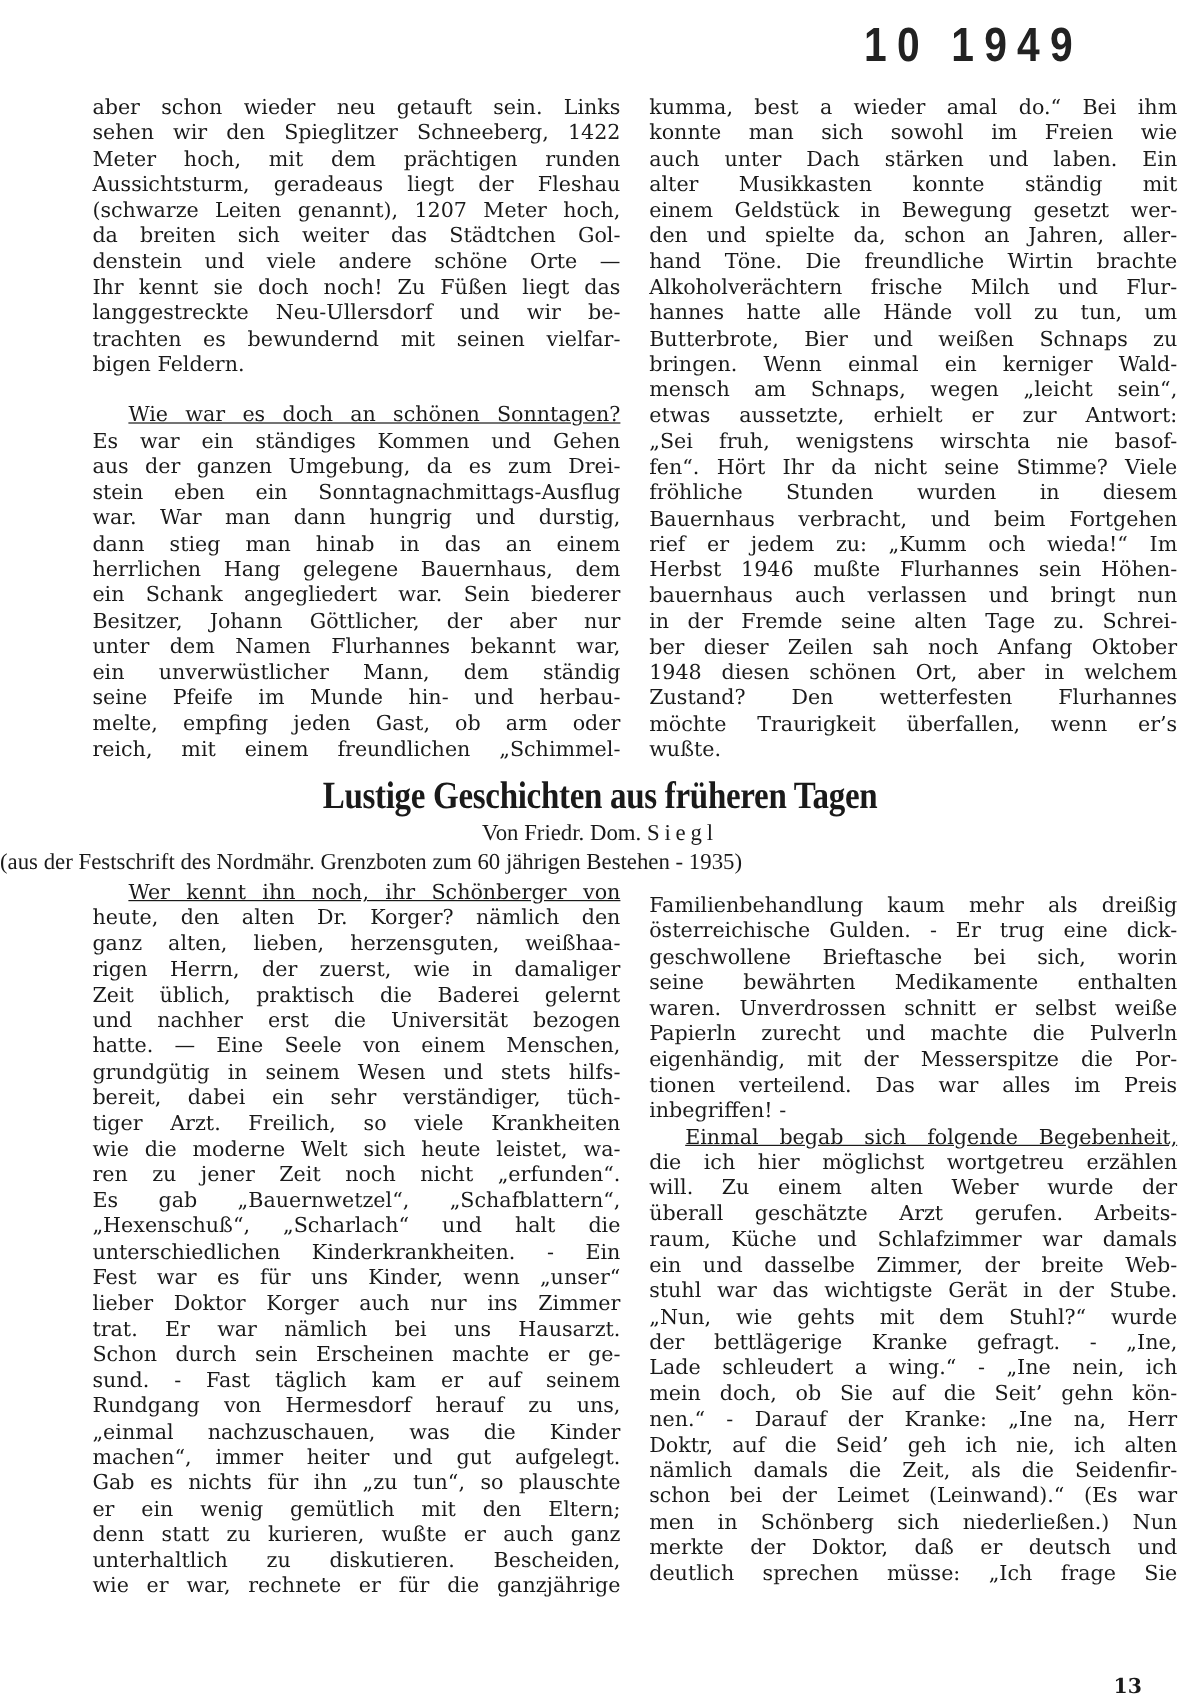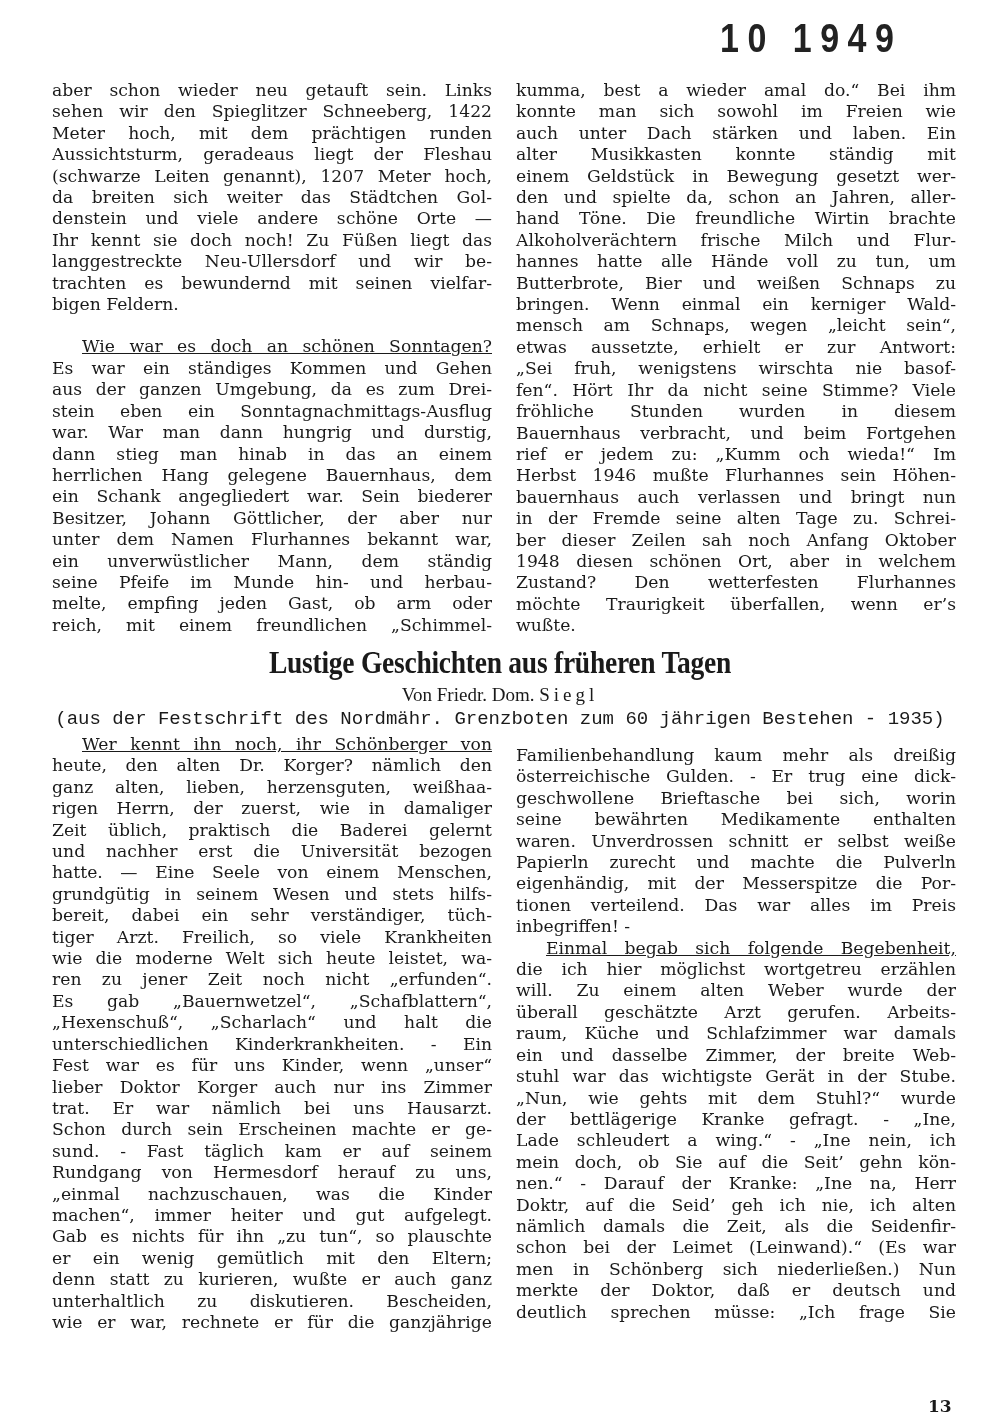--- a/index.html
+++ b/index.html
@@ -1,30 +1,30 @@
 <!DOCTYPE html>
 <html><head>
 <meta charset="utf-8">
 <style>
   html, body { margin: 0; padding: 0; background: #ffffff; }
   body { width: 1000px; height: 1413px; position: relative; overflow: hidden; color: #1a1a1a; font-family: "DejaVu Serif", serif; }
   .stamp { position: absolute; top: 16px; left: 720px; font-family: "Liberation Sans", sans-serif; font-size: 40px; font-weight: bold; letter-spacing: 10px; transform: scaleX(0.85); transform-origin: left top; color: #222; }
-  .col { position: absolute; width: 440px; font-size: 17.2px; line-height: 21.4px; text-align: justify; }
+  .col { position: absolute; width: 440px; font-size: 17.2px; line-height: 21.4px; text-align: justify; margin-left: 25px; }
   .col .line { display: block; white-space: nowrap; text-align-last: justify; }
   .col .line.last { text-align-last: left; }
   .col .line.indent { padding-left: 30px; text-decoration: underline; }
   .col .gap { height: 21px; }
   #col-top-left { left: 52px; top: 80px; }
   #col-top-right { left: 516px; top: 80px; }
   #col-bot-left { left: 52px; top: 734px; }
   #col-bot-right { left: 516px; top: 745px; }
   .title { position: absolute; top: 644px; left: 0; width: 1000px; text-align: center; font-family: "Liberation Serif", serif; font-weight: bold; font-size: 32px; letter-spacing: -0.3px; transform: scaleX(0.86); }
   .byline { position: absolute; top: 684px; left: 0; width: 1000px; text-align: center; font-family: "Liberation Serif", serif; font-size: 19px; }
   .byline .spaced { letter-spacing: 4px; text-align: center; }
-  .source { position: absolute; top: 708px; left: 0; width: 1000px; text-align: center; font-family: Liberation Mono, monospace; font-size: 19px; }
+  .source { position: absolute; top: 708px; left: 0; width: 1000px; text-align: left; font-family: Liberation Serif, serif; font-size: 19px; }
   .pagenum { position: absolute; top: 1348px; left: 928px; font-family: "DejaVu Serif", serif; font-weight: bold; font-size: 17px; margin-top: 48px; }
 </style>
 </head>
 <body>
 
 <div class="stamp">10 1949</div>
 
 <div class="col" id="col-top-left">
     <span class="line">aber schon wieder neu getauft sein. Links</span>
     <span class="line">sehen wir den Spieglitzer Schneeberg, 1422</span>

